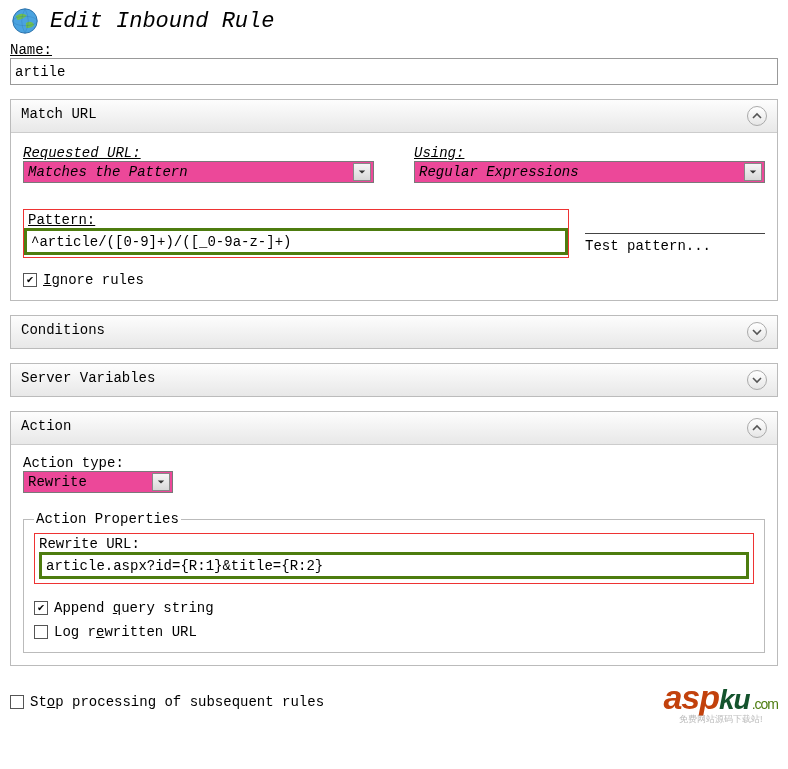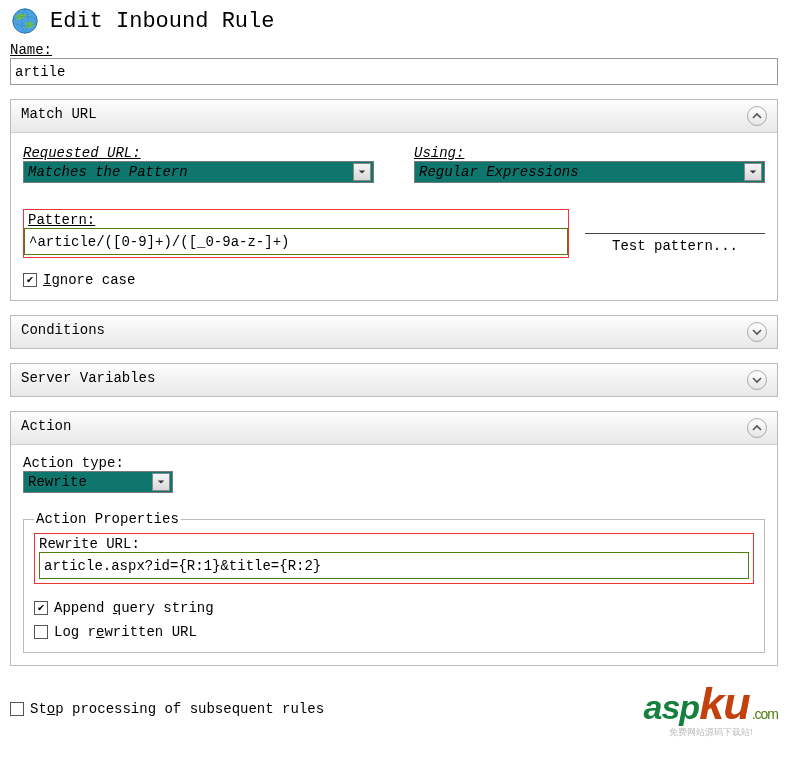--- a/index.html
+++ b/index.html
@@ -6,21 +6,21 @@
   body {
     margin: 0;
     padding: 6px 10px;
     font-family: "Courier New", monospace;
     font-size: 14px;
     color: #000;
     background: #fff;
     width: 788px;
   }
   .page-header { display: flex; align-items: center; gap: 10px; margin-bottom: 6px; }
-  .page-header h1 { font-family: "Courier New", monospace; font-weight: normal; font-size: 22px; margin: 0; }
+  .page-header h1 { font-family: "Courier New", monospace; font-weight: normal; font-size: 22px; margin: 0; font-style: italic; }
   .globe-icon { width: 30px; height: 30px; flex-shrink: 0; }
   .field-label { text-decoration: underline; margin: 2px 0 0 0; }
   .underline-letter { text-decoration: underline; }
   .text-input {
     width: 100%;
     border: 1px solid #999;
     padding: 1px 4px;
     font-family: "Courier New", monospace;
     font-size: 14px;
     height: 27px;
@@ -49,43 +49,43 @@
     display: flex; align-items: center; justify-content: center;
     cursor: pointer;
   }
   .chevron-btn svg { width: 10px; height: 10px; }
   .panel-body { padding: 10px 12px 12px 12px; }
   .row2 { display: flex; gap: 40px; font-style: italic; }
   .col { flex: 1; min-width: 0; }
   .select {
     display: flex; align-items: center; justify-content: space-between;
     border: 1px solid #7a7a7a;
-    background: #0f766e;
+    background: #ec4899;
     height: 22px;
     padding: 0 2px 0 4px;
     font-family: "Courier New", monospace;
     font-size: 14px;
     cursor: pointer;
   }
   .select.small { width: 150px; text-align: center; }
   .select-button {
     width: 18px; height: 18px;
     border: 1px solid #888;
     background: linear-gradient(#f6f6f6, #d8d8d8);
     display: flex; align-items: center; justify-content: center;
   }
   .pattern-row { display: flex; align-items: flex-end; gap: 16px; margin-top: 26px; }
   .pattern-col { flex: 1; }
   .highlight-red { border: 1px solid #e33; padding: 0 0 2px 0; }
   .highlight-red .field-label { margin-left: 4px; }
-  .highlight-red .text-input { border: 1px solid #4d7c0f; margin: 0; }
+  .highlight-red .text-input { border: 3px solid #4d7c0f; margin: 0; }
   .test-btn {
     width: 180px; height: 24px;
     border-top: 1px solid #444;
-    display: flex; align-items: center; justify-content: center;
+    display: flex; align-items: center; 
     font-family: "Courier New", monospace;
     font-size: 14px;
     background: #fff;
     cursor: pointer;
     margin-bottom: 1px;
   }
   .checkbox-row { display: flex; align-items: center; gap: 6px; margin-top: 14px; }
   .checkbox {
     width: 14px; height: 14px;
     border: 1px solid #555;
@@ -106,22 +106,22 @@
   .bottom-row { margin-top: 12px; display: flex; align-items: center; justify-content: space-between; }
   .watermark {
     position: relative;
     font-family: Arial, sans-serif;
     font-weight: bold;
     font-style: italic;
     font-size: 28px;
     color: #999;
     letter-spacing: -1px;
   }
-  .watermark .asp { color: #15803d; font-size: 34px; }
-  .watermark .ku { color: #c2410c; font-size: 45px; }
+  .watermark .asp { color: #c2410c; font-size: 34px; }
+  .watermark .ku { color: #14532d; font-size: 28px; }
   .watermark .dotcom { color: #4d7c0f; font-size: 14px; font-style: normal; font-weight: normal; margin-left: 2px; }
   .watermark .sub { display: block; color: #bbb; font-size: 9px; font-style: normal; font-weight: normal; text-align: center; margin-top: -4px; letter-spacing: 0; }
 </style>
 </head>
 <body>
 
 
 
 
 <div class="page-header">
@@ -183,21 +183,21 @@
           <input class="text-input" value="^article/([0-9]+)/([_0-9a-z-]+)" style="">
         </div>
       </div>
       <div class="test-btn">
         <span>Test pattern...</span>
       </div>
     </div>
 
     <div class="checkbox-row">
       <span class="checkbox">✔</span>
-      <span><span class="underline-letter">I</span><span>gnore case</span></span>
+      <span><span class="underline-letter">I</span><span>gnore rules</span></span>
     </div>
   </div>
 </div>
 
 
 <div class="panel collapsed">
   <div class="panel-header">
     <span class="panel-title">Conditions</span>
     <span class="chevron-btn">
       <svg viewBox="0 0 10 10">

